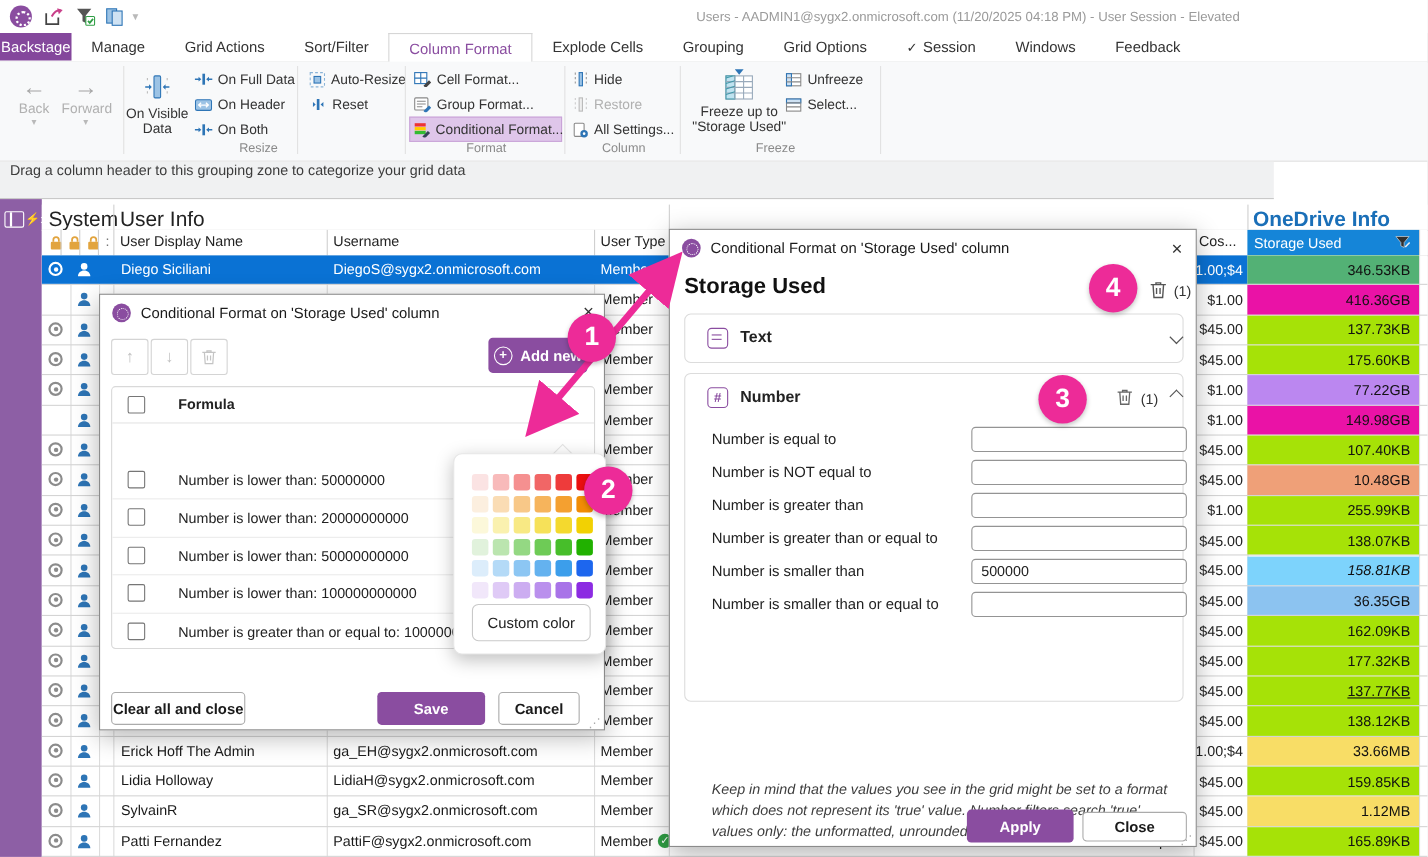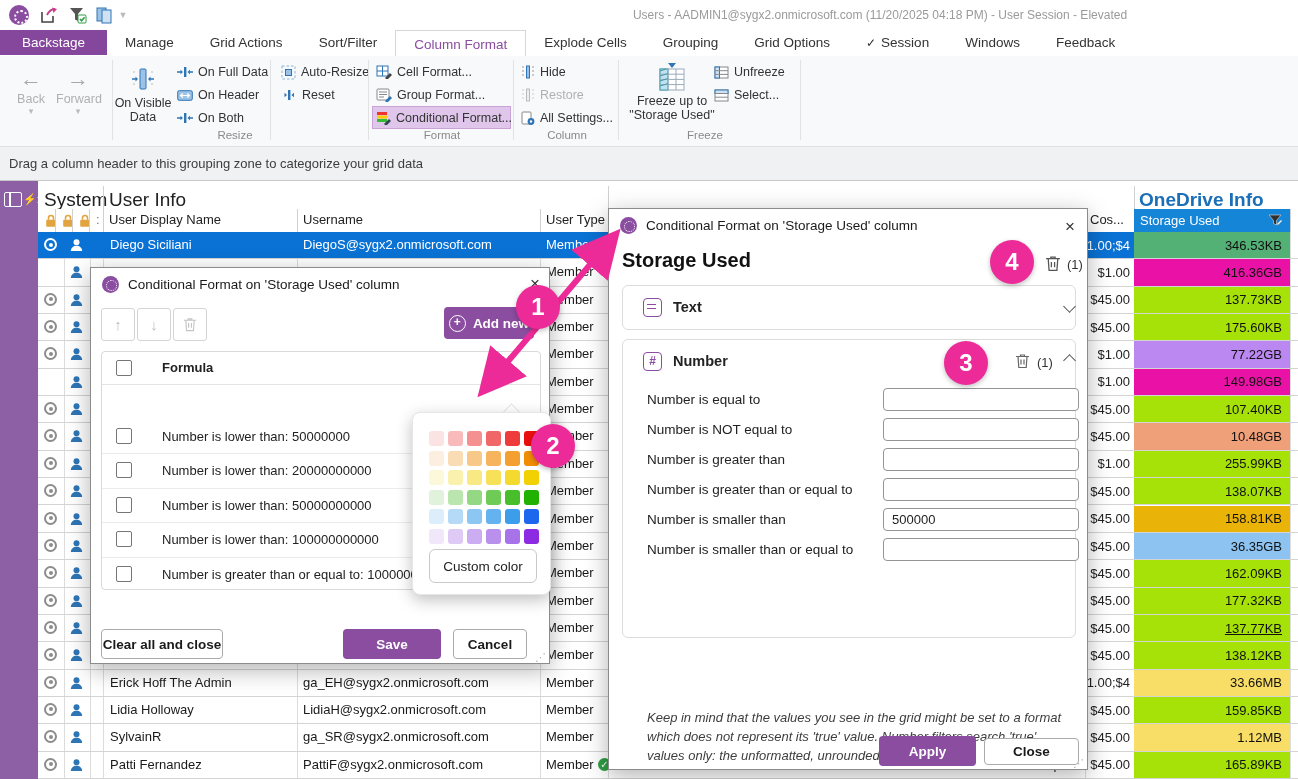--- a/index.html
+++ b/index.html
@@ -8,36 +8,36 @@
   
   #qat{position:absolute;left:0;top:0;width:1298px;height:30px;background:#fff;}
   .qicon{position:absolute;top:4px;width:22px;height:22px;display:flex;align-items:center;justify-content:center;}
   #app-logo{left:8px;}
   .logo-circle{width:20px;height:20px;border-radius:50%;background:#8a4da0;position:relative;}
   .logo-circle:after{content:"";position:absolute;left:5px;top:5px;width:10px;height:10px;border-radius:50%;border:2px dotted #fff;}
   #win-title{position:absolute;left:600px;top:8px;width:560px;text-align:center;color:#9a9a9a;font-size:12px;white-space:nowrap;}
   
   #tabbar{position:absolute;left:0;top:30px;width:1298px;height:26px;border-bottom:1px solid #d6d6d6;display:flex;}
   .tab{height:25px;padding:0 18px;display:flex;align-items:center;font-size:13.5px;color:#333;white-space:nowrap;}
-  .tab.backstage{background:#84479c;color:#fff;padding:0 22px;}
+  .tab.backstage{background:#84479c;color:#fff;padding:0 1px;}
   .tab.active{background:#fff;border:1px solid #d6d6d6;border-bottom:1px solid #fff;color:#8a4da0;margin-bottom:-1px;height:26px;}
   .tab .chk{color:#333;margin-right:5px;font-size:12px;}
   
   #ribbon{position:absolute;left:0;top:56px;width:1298px;height:90px;background:#f8f9fa;border-bottom:1px solid #e0e0e0;}
   .vsep{position:absolute;top:4px;width:1px;height:80px;background:#e2e2e2;}
   .grp-label{position:absolute;top:73px;font-size:11.5px;color:#8a8a8a;text-align:center;width:90px;}
   .rb-item{position:absolute;display:flex;align-items:center;font-size:12.5px;color:#333;white-space:nowrap;height:18px;}
   .rb-item .ric{margin-right:5px;display:inline-flex;}
   .rb-big{position:absolute;text-align:center;font-size:12.5px;color:#333;}
   .dim{color:#b0b0b0;}
   .hl{background:#dfc6ea;border:1px solid #c9a3d8;}
   .caret{font-size:9px;color:#b9b9b9;}
   
-  #groupzone{position:absolute;left:0;top:147px;width:1298px;height:34px;background:#f0f1f2;border-bottom:1px solid #c9c9c9;
-             display:flex;align-items:center;padding-left:9px;box-sizing:border-box;color:#3c3c3c;font-size:13px;}
+  #groupzone{position:absolute;left:0;top:147px;width:1158px;height:34px;background:#f0f1f2;border-bottom:1px solid #c9c9c9;
+             display:flex;padding-left:9px;box-sizing:border-box;color:#3c3c3c;font-size:13px;}
   
   #sidebar{position:absolute;left:0;top:181px;width:38px;height:598px;background:#8d5fa5;}
   #sidebar-icon{position:absolute;left:4px;top:10px;color:#fff;font-size:13px;display:flex;align-items:center;}
   .sgrid{width:16px;height:13px;border:1.5px solid #fff;border-radius:2px;margin-right:1px;position:relative;}
   .sgrid:after{content:"";position:absolute;left:4px;top:0;width:1.5px;height:100%;background:#fff;}
   
   #grp-hdr{position:absolute;left:38px;top:186px;width:1260px;height:23px;background:#fff;border-bottom:1px solid #bbb;font-size:19px;}
   #col-hdr{position:absolute;left:38px;top:209px;width:1260px;height:23px;background:#fff;border-bottom:1px solid #a9a9a9;font-size:13px;}
   .hcell{position:absolute;top:3px;white-space:nowrap;color:#222;}
   .hline{position:absolute;top:0;width:1px;height:100%;background:#d0d0d0;}
@@ -547,21 +547,21 @@
         <div class="stor-cell" style="background: rgb(166, 226, 7);">138.07KB</div>
       </div>
       <div class="grid-row" style="top: 273.5px;">
         <span class="radio"></span>
         <span class="person"><svg width="15" height="16" viewBox="0 0 16 16">
             <circle cx="8" cy="5" r="3.2" fill="#2e75b6"></circle>
             <path d="M2 14.5c0-3.4 2.7-5.6 6-5.6s6 2.2 6 5.6z" fill="#2e75b6"></path>
           </svg></span>
         <span class="cellt" style="left: 508px; color: rgb(26, 26, 26);">Member</span>
         <div class="cost-cell">$45.00</div>
-        <div class="stor-cell" style="background: #eab308;">158.81KB</div>
+        <div class="stor-cell" style="background: #7dd3fc; font-style: italic;">158.81KB</div>
       </div>
       <div class="grid-row" style="top: 300.85px;">
         <span class="radio"></span>
         <span class="person"><svg width="15" height="16" viewBox="0 0 16 16">
             <circle cx="8" cy="5" r="3.2" fill="#2e75b6"></circle>
             <path d="M2 14.5c0-3.4 2.7-5.6 6-5.6s6 2.2 6 5.6z" fill="#2e75b6"></path>
           </svg></span>
         <span class="cellt" style="left: 508px; color: rgb(26, 26, 26);">Member</span>
         <div class="cost-cell">$45.00</div>
         <div class="stor-cell" style="background: rgb(140, 195, 240);">36.35GB</div>

